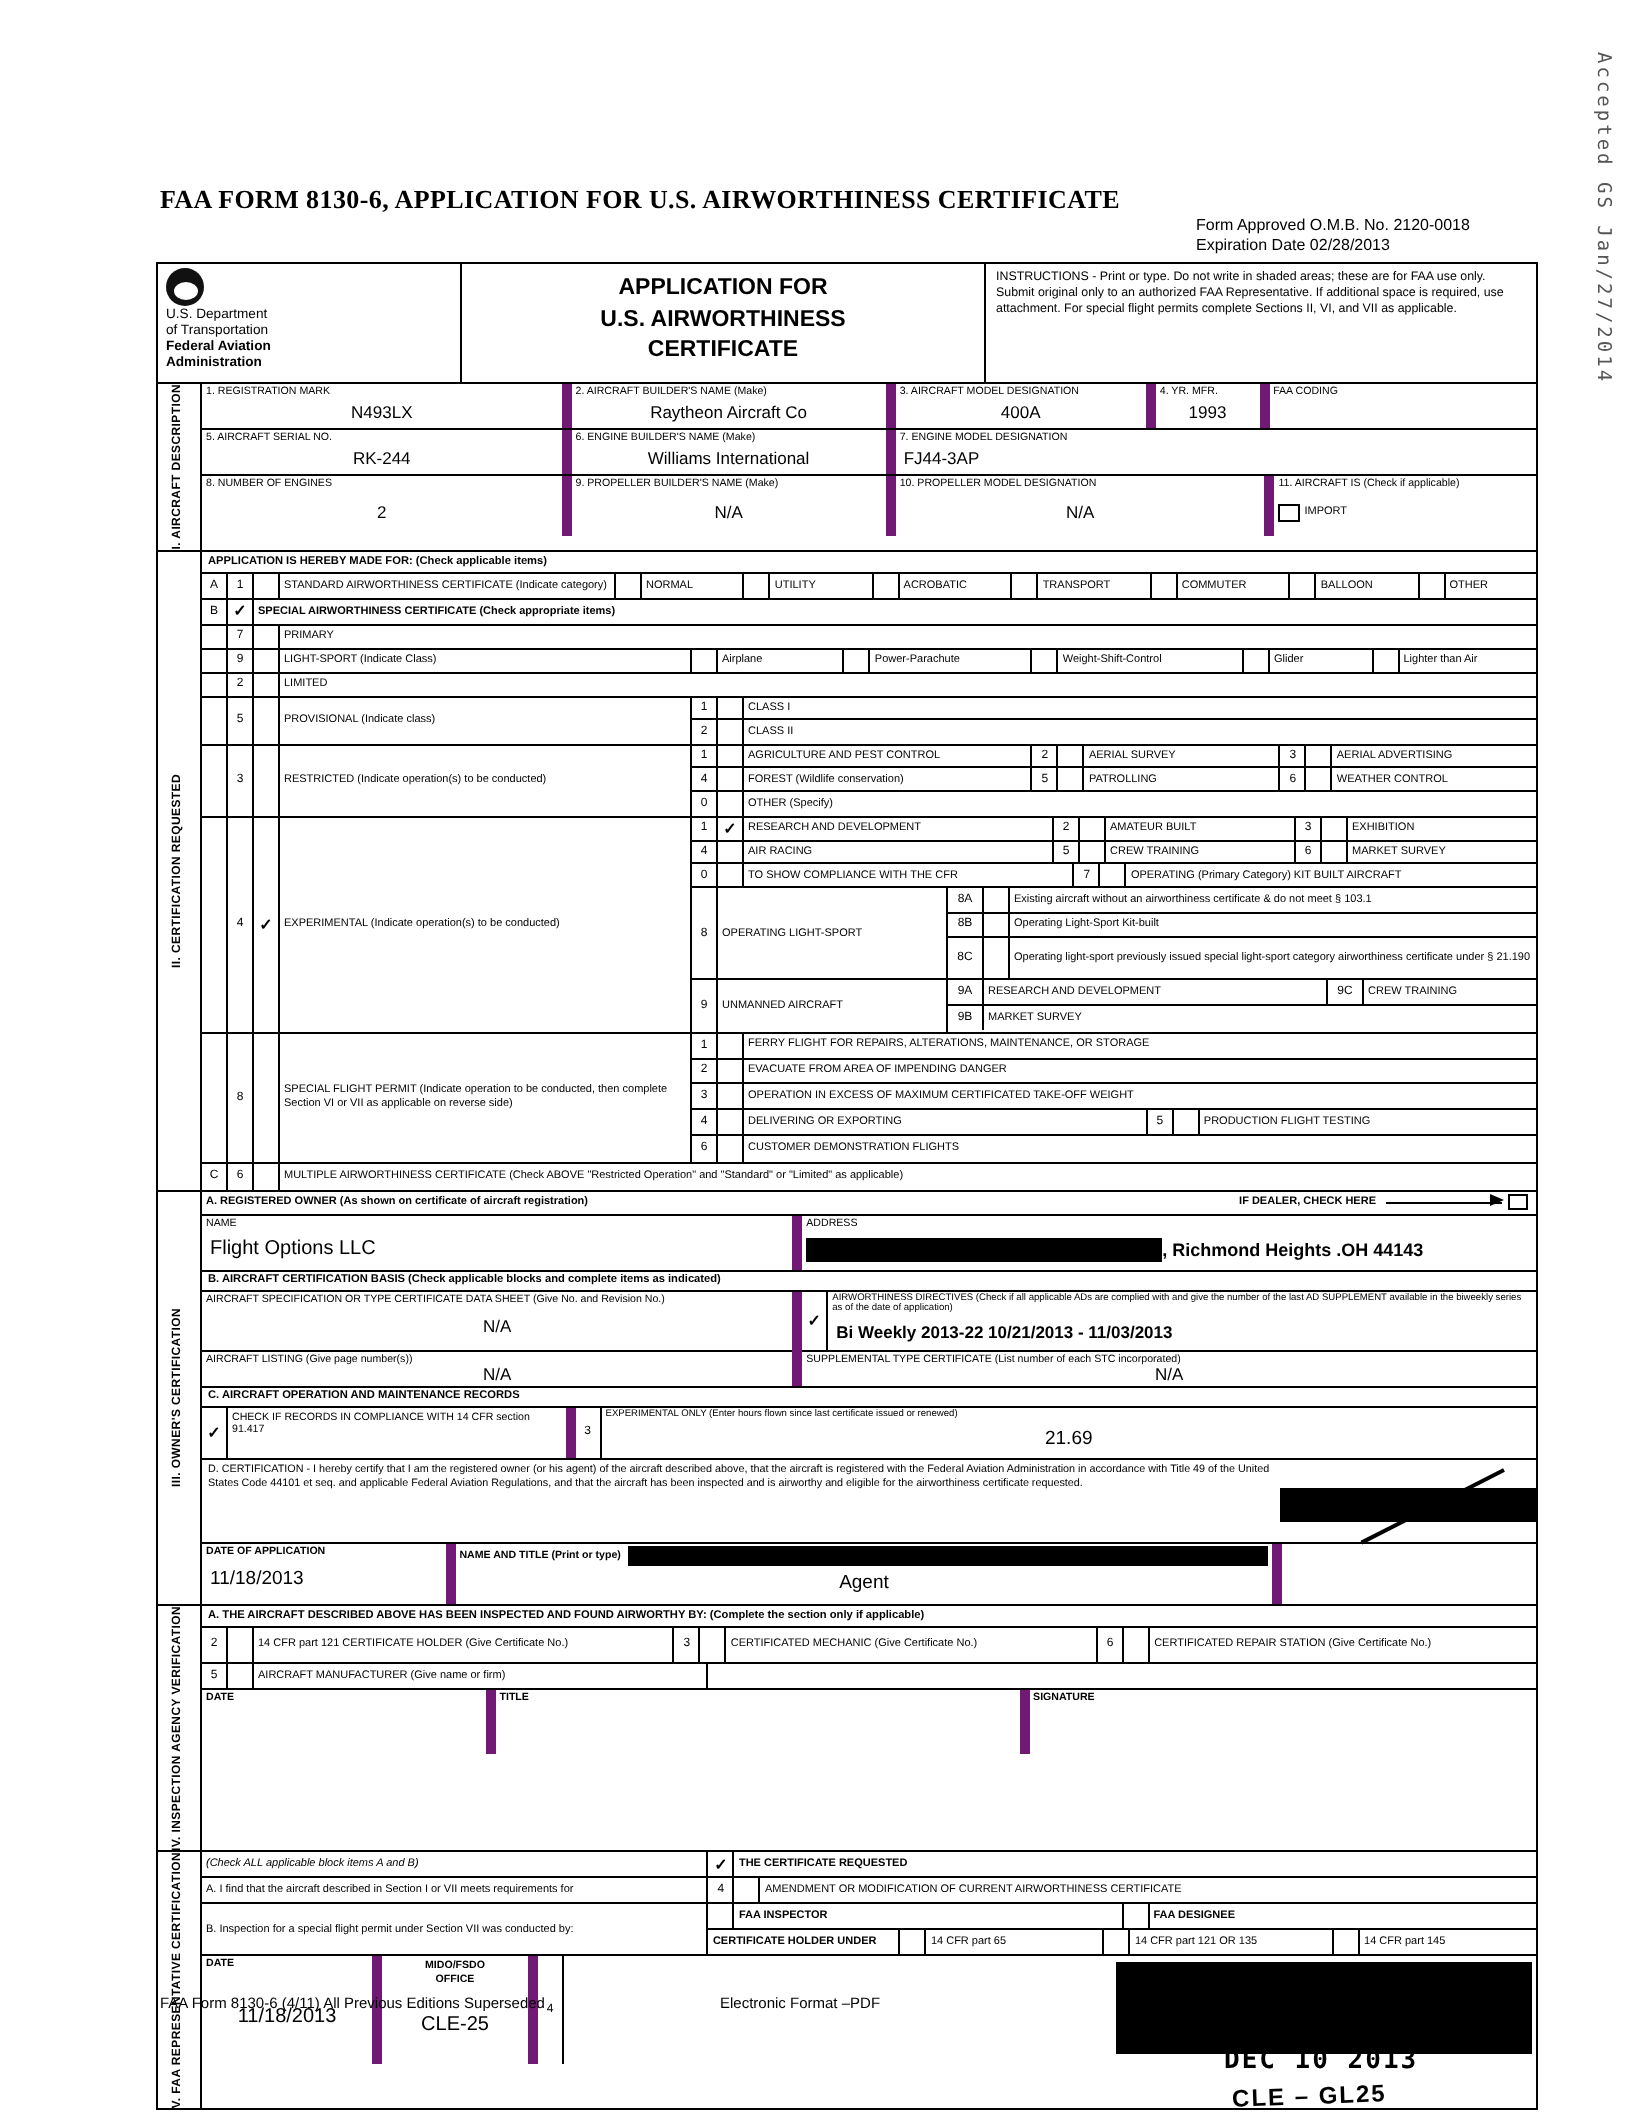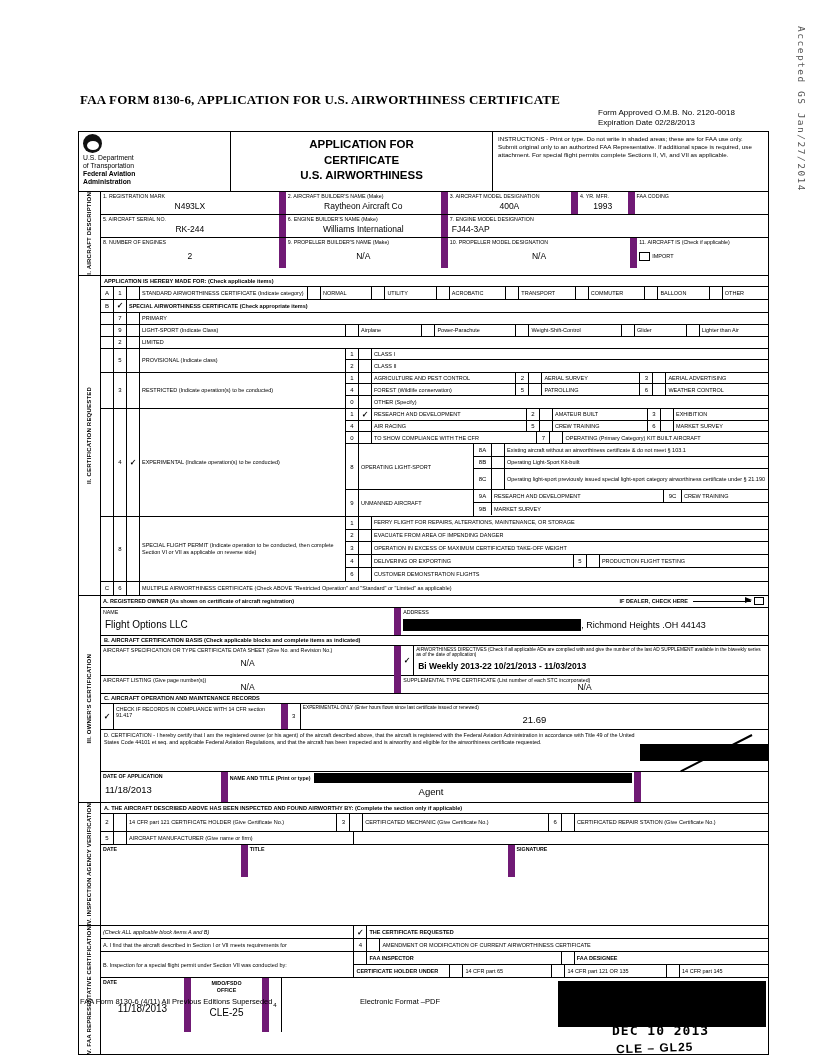--- a/index.html
+++ b/index.html
@@ -17,21 +17,21 @@
 .dept.b{font-weight:bold}
 .fh-mid{flex:0 0 262px;border-right:1px solid #000;text-align:center;font-weight:bold;font-size:11.5px;line-height:1.35;padding-top:5px}
 .fh-right{flex:1;font-size:6.2px;line-height:1.32;padding:3px 5px}
 .sec{display:flex;border-bottom:1px solid #000}
 .sec.last{border-bottom:none}
 .band{flex:0 0 22px;border-right:1px solid #000;display:flex;align-items:center;justify-content:center;overflow:hidden}
 .band span{writing-mode:vertical-rl;transform:rotate(180deg);font-size:6px;font-weight:bold;text-align:center;letter-spacing:.2px;line-height:1.15}
 .body{flex:1;display:flex;flex-direction:column;min-width:0}
 .r{display:flex;border-bottom:1px solid #000;min-width:0}
 .body>.r:last-child,.body>.grp:last-child{border-bottom:none}
-.c{border-right:7px solid #701a75;min-width:0;overflow:hidden;position:relative}
+.c{border-right:5px solid #701a75;min-width:0;overflow:hidden;position:relative}
 .r>.c:last-child{border-right:none}
 .fc{display:flex;flex-direction:column}
 .lab{font-size:5.3px;line-height:1.18;padding:1px 2px 0}
 .lab.b{font-weight:bold}
 .val{flex:1;display:flex;align-items:center;justify-content:center;font-size:8.5px;line-height:1.05;padding:0 2px}
 .val.l{justify-content:flex-start;padding-left:4px}
 .num{flex:0 0 13px;border-right:1px solid #000;display:flex;align-items:center;justify-content:center;font-size:6px}
 .num2{flex:0 0 18px;border-right:1px solid #000;display:flex;align-items:center;justify-content:center;font-size:6px}
 .chk{flex:0 0 13px;border-right:1px solid #000;display:flex;align-items:center;justify-content:center;font-size:8px;font-weight:bold}
 .ind{flex:0 0 13px;border-right:1px solid #000}
@@ -74,22 +74,22 @@
   <div class="fhdr">
     <div class="fh-left">
       <span class="dot-logo"></span>
       <div class="dept">U.S. Department</div>
       <div class="dept">of Transportation</div>
       <div class="dept b">Federal Aviation</div>
       <div class="dept b">Administration</div>
     </div>
     <div class="fh-mid">
       <div>APPLICATION FOR</div>
+      <div>U.S. AIRWORTHINESS</div>
       <div>CERTIFICATE</div>
-      <div>U.S. AIRWORTHINESS</div>
     </div>
     <div class="fh-right">INSTRUCTIONS - Print or type.  Do not write in shaded areas; these are for FAA use only.  Submit original only to an authorized FAA Representative.  If additional space is required, use attachment.  For special flight permits complete Sections II, VI, and VII as applicable.</div>
   </div>
 
   <div class="sec">
     <div class="band">
         <span>I. AIRCRAFT DESCRIPTION</span>
       </div>
     <div class="body">
       <div class="r" style="height:23px">
@@ -423,21 +423,21 @@
       </div>
       <div class="r" style="height:28px">
         <div class="c fc" style="flex:0 0 45%">
           <div class="lab">NAME</div>
           <div class="val l" style="font-size:10px">Flight Options LLC</div>
         </div>
         <div class="fc" style="flex:1">
           <div class="lab">ADDRESS</div>
           <div style="flex:1;display:flex;align-items:center;padding:0 2px">
             <span class="redact" style="width:178px;height:12px"></span>
-            <span style="font-size:9px;font-weight:normal;white-space:nowrap">, Richmond Heights .OH 44143</span>
+            <span style="font-size:9px;font-weight:bold;white-space:nowrap">, Richmond Heights .OH 44143</span>
           </div>
         </div>
       </div>
       <div class="r hdrrow" style="height:10px">
           <span>B. AIRCRAFT CERTIFICATION BASIS (Check applicable blocks and complete items as indicated)</span>
         </div>
       <div class="r" style="height:48px">
         <div class="c" style="flex:0 0 45%;display:flex;flex-direction:column">
           <div class="fc" style="flex:0 0 30px;border-bottom:1px solid #000">
             <div class="lab">AIRCRAFT SPECIFICATION OR TYPE CERTIFICATE DATA SHEET (Give No. and Revision No.)</div>

